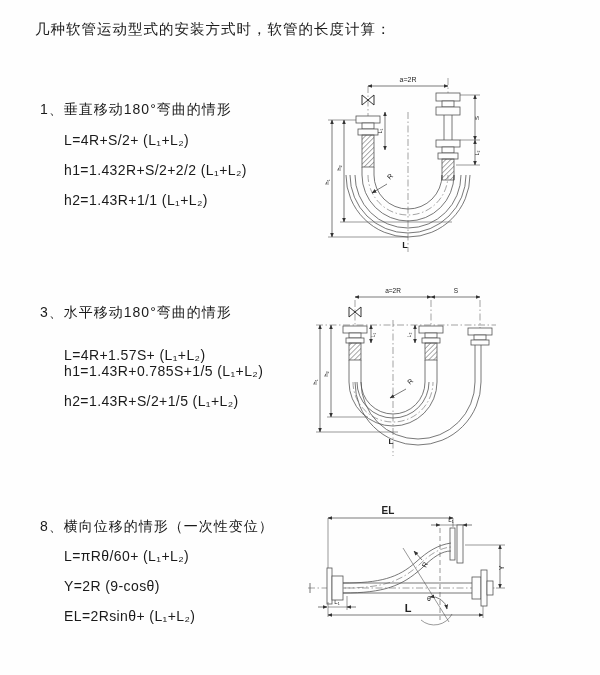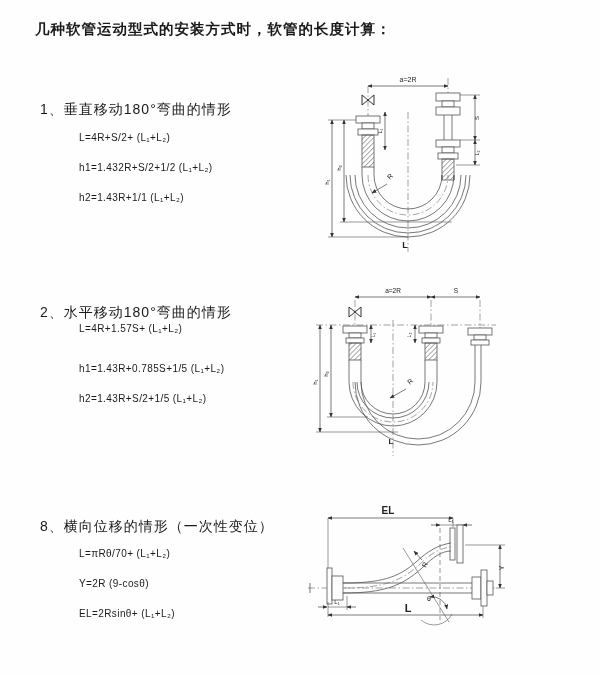--- a/index.html
+++ b/index.html
@@ -2,30 +2,30 @@
 <html><head>
 <meta charset="utf-8">
 <style>
   html,body{margin:0;padding:0;}
   body{
     width:600px;height:675px;position:relative;background:#fefefe;
     font-family:"Liberation Sans","DejaVu Sans",sans-serif;color:#1a1a1a;
     overflow:hidden;
   }
   .page-title{
-    position:absolute;left:35px;top:20px;font-size:14.5px;font-weight:bold;
+    position:absolute;left:35px;top:20px;font-size:14.5px;font-weight:normal;
     letter-spacing:1px;white-space:nowrap;
   }
   .section-heading{
     position:absolute;left:40px;font-size:14px;font-weight:normal;
     letter-spacing:1px;white-space:nowrap;
   }
   .formula{
-    position:absolute;left:64px;font-size:10px;font-weight:500;
-    letter-spacing:.4px;white-space:nowrap;margin-left:15px;
+    position:absolute;left:64px;font-size:14px;font-weight:500;
+    letter-spacing:.4px;white-space:nowrap;
   }
   .diagram{position:absolute;}
   svg text{font-family:"Liberation Sans","DejaVu Sans",sans-serif;fill:#222;}
   .thin{stroke:#555;stroke-width:.8;fill:none;}
   .dim{stroke:#444;stroke-width:.7;fill:none;}
   .cl{stroke:#666;stroke-width:.6;fill:none;stroke-dasharray:7 2.5 1.5 2.5;}
   .ext{stroke:#555;stroke-width:.6;fill:none;}
   .flange{fill:#fdfdfd;stroke:#555;stroke-width:.8;}
   .hatchbox{fill:url(#hz);stroke:#555;stroke-width:.8;}
 </style>
@@ -40,30 +40,30 @@
     <marker id="ah" viewBox="0 0 10 10" refX="9" refY="5" markerWidth="7" markerHeight="7" orient="auto-start-reverse">
       <path d="M0,1 L10,5 L0,9 z" fill="#333"></path>
     </marker>
   </defs>
 </svg>
 
 <div class="page-title">几种软管运动型式的安装方式时，软管的长度计算：</div>
 
 <div class="section-heading" style="top:101px">1、垂直移动180°弯曲的情形</div>
 <div class="formula" style="top:132px">L=4R+S/2+ (L₁+L₂)</div>
-<div class="formula" style="top:162px">h1=1.432R+S/2+1/2 (L₁+L₂)</div>
+<div class="formula" style="top:162px">h1=1.432R+S/2+2/2 (L₁+L₂)</div>
 <div class="formula" style="top:192px">h2=1.43R+1/1 (L₁+L₂)</div>
 
-<div class="section-heading" style="top:304px">2、水平移动180°弯曲的情形</div>
-<div class="formula" style="top:323px">L=4R+1.57S+ (L₁+L₂)</div>
+<div class="section-heading" style="top:304px">3、水平移动180°弯曲的情形</div>
+<div class="formula" style="top:347px">L=4R+1.57S+ (L₁+L₂)</div>
 <div class="formula" style="top:363px">h1=1.43R+0.785S+1/5 (L₁+L₂)</div>
 <div class="formula" style="top:393px">h2=1.43R+S/2+1/5 (L₁+L₂)</div>
 
 <div class="section-heading" style="top:518px">8、横向位移的情形（一次性变位）</div>
-<div class="formula" style="top:548px">L=πRθ/70+ (L₁+L₂)</div>
+<div class="formula" style="top:548px">L=πRθ/60+ (L₁+L₂)</div>
 <div class="formula" style="top:578px">Y=2R (9-cosθ)</div>
 <div class="formula" style="top:608px">EL=2Rsinθ+ (L₁+L₂)</div>
 
 <svg class="diagram" style="left:312px;top:70px" width="280" height="190" viewBox="0 0 280 190">
 
   <line class="cl" x1="56" y1="16" x2="56" y2="52"></line>
   <line class="cl" x1="136" y1="8" x2="136" y2="30"></line>
   <line class="cl" x1="96" y1="42" x2="96" y2="182"></line>
 
   <line class="dim" x1="56" y1="16" x2="136" y2="16" marker-start="url(#ah)" marker-end="url(#ah)"></line>

